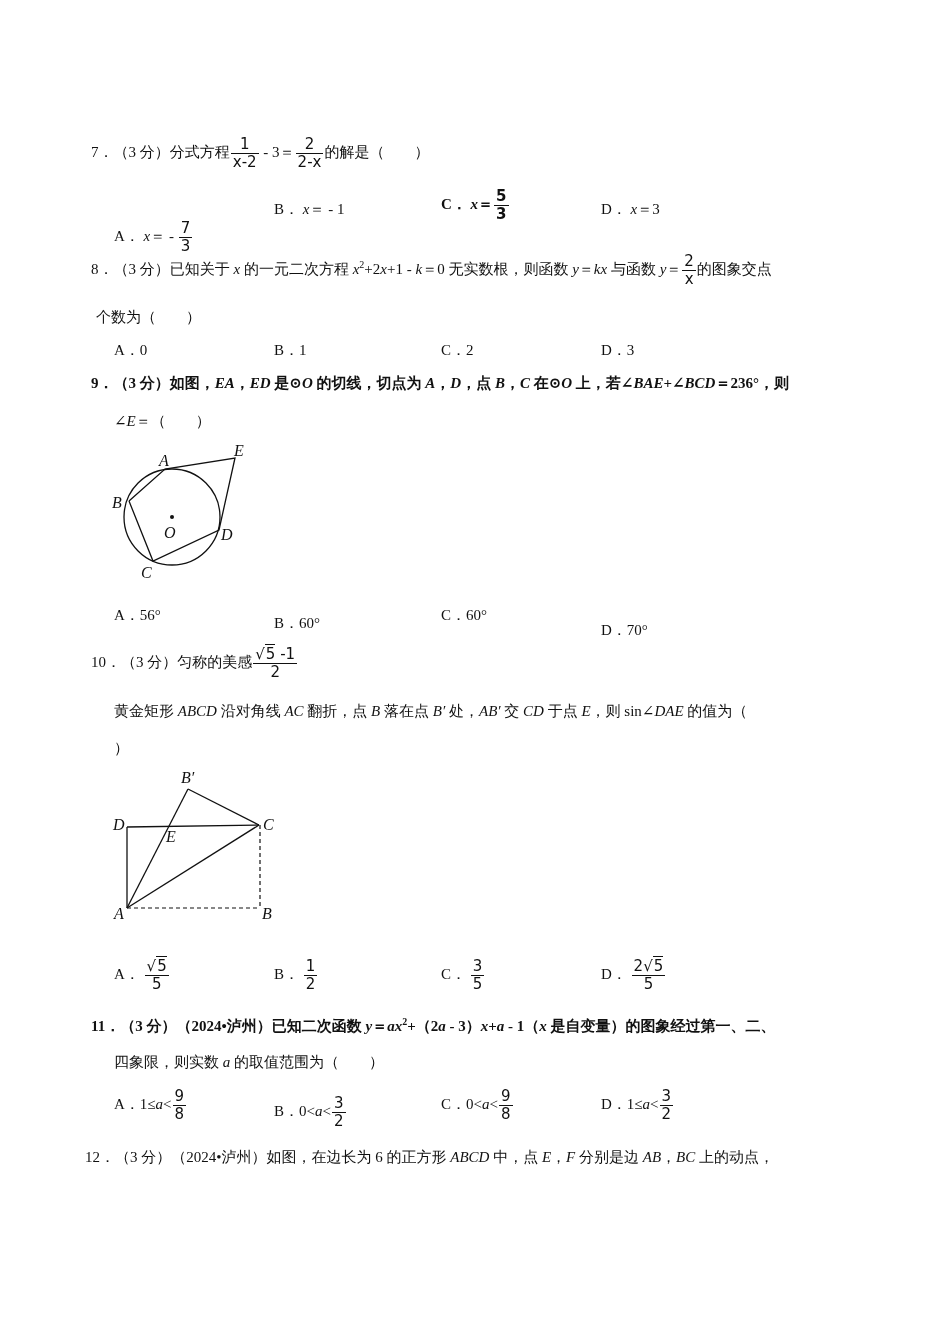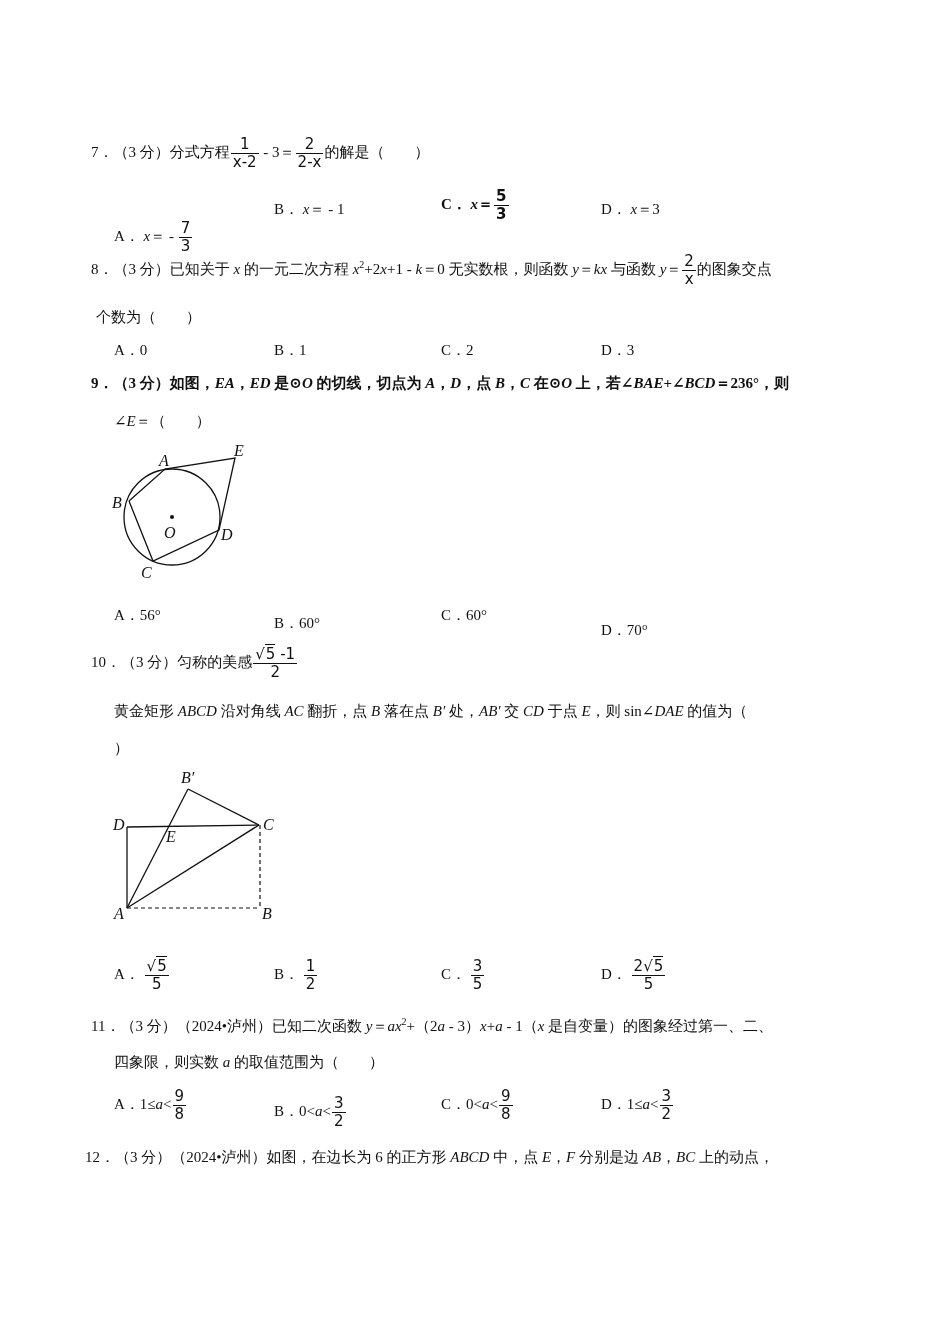--- a/index.html
+++ b/index.html
@@ -104,21 +104,21 @@
 <div class="opt" style="left:274px; top:958px;">
   <span>B．</span> <span class="frac"><span class="num">1</span><span class="den">2</span></span>
 </div>
 <div class="opt" style="left:441px; top:958px;">
   <span>C．</span> <span class="frac"><span class="num">3</span><span class="den">5</span></span>
 </div>
 <div class="opt" style="left:601px; top:958px;">
   <span>D．</span> <span class="frac"><span class="num"><span>2</span>√<span class="sqrt">5</span></span><span class="den">5</span></span>
 </div>
 
-<div class="line" style="left:91px; top:1016px;">
+<div class="line" style="left:91px; top:1016px;font-weight:bold;">
   <span>11．</span><span>（3 分）</span><span>（2024•泸州）</span><span>已知二次函数 </span><span class="i">y</span><span>＝</span><span class="i">ax</span><sup>2</sup><span>+（2</span><span class="i">a</span><span> - 3）</span><span class="i">x</span><span>+</span><span class="i">a</span><span> - 1（</span><span class="i">x</span><span> 是自变量）的图象经过第一、二、</span>
 </div>
 <div class="line" style="left:114px; top:1052px;">
   <span>四象限，则实数 </span><span class="i">a</span><span> 的取值范围为（　　）</span>
 </div>
 
 <div class="opt" style="left:114px; top:1088px;">
   <span>A．</span><span>1≤</span><span class="i">a</span><span>&lt;</span><span class="frac"><span class="num">9</span><span class="den">8</span></span>
 </div>
 <div class="opt" style="left:274px; top:1088px;margin-top:7px;">

